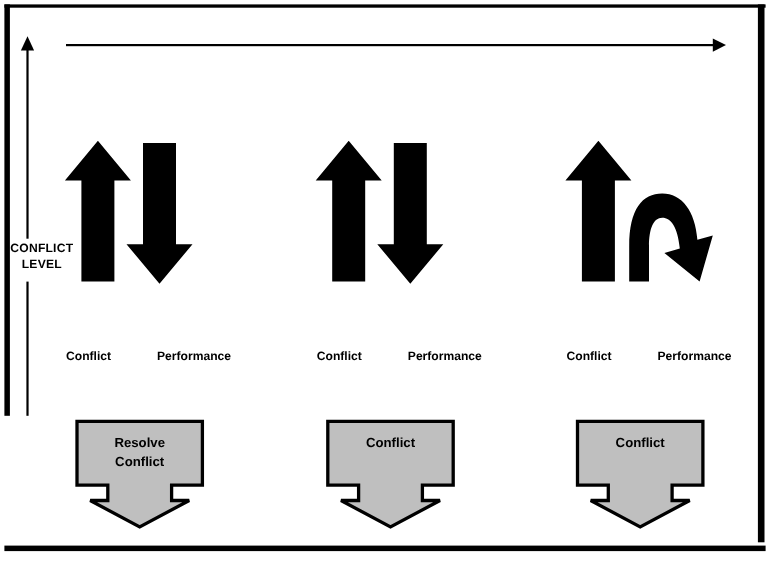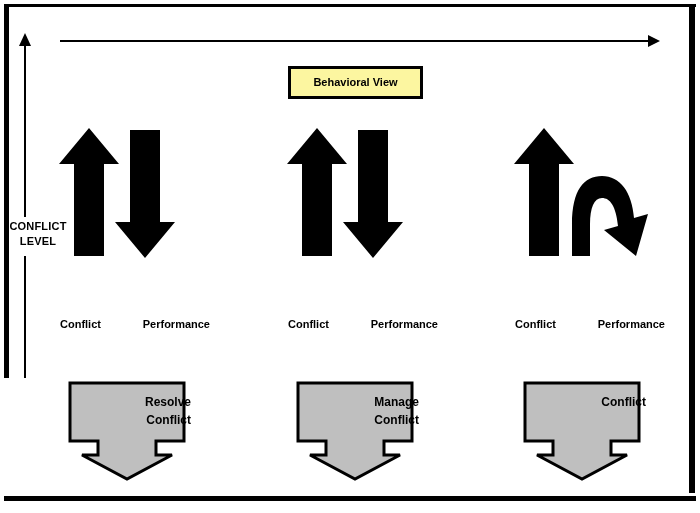--- a/index.html
+++ b/index.html
@@ -147,21 +147,21 @@
     left: 48px;
     width: 128px;
     height: 100px;
   }
   .action svg { display: block; }
   .action-text {
     position: absolute;
     top: 12px;
     left: 0;
     width: 128px;
-    text-align: right;
+    text-align: center;
     font-size: 12px;
     font-weight: bold;
     line-height: 18px;
     color: #000000;
   }
 </style>
 </head>
 <body>
 
 <div id="canvas">
@@ -203,42 +203,38 @@
         <polygon points="7,2 121,2 121,60 93,60 93,74 109,74 64,98 19,74 35,74 35,60 7,60" fill="#BFBFBF" stroke="#000000" stroke-width="3" stroke-linejoin="miter"></polygon>
       </svg>
       <div class="action-text">
         <div>Resolve</div>
         <div>Conflict</div>
       </div>
     </div>
   </div>
 
   <div class="column" id="col-1">
-    <div class="view-box">
-      <span>Behavioral View</span>
-    </div>
 
     <div class="arrows">
       <svg width="155" height="145" viewBox="0 0 155 145" aria-hidden="true">
         <polygon points="36,0 66,36 51,36 51,128 21,128 21,36 6,36" fill="#000000"></polygon>
         <polygon points="77,2 107,2 107,94 122,94 92,130 62,94 77,94" fill="#000000"></polygon>
       </svg>
     </div>
 
     <div class="labels">
       <span>Conflict</span>
       <span>Performance</span>
     </div>
 
     <div class="action">
       <svg width="128" height="100" viewBox="0 0 128 100" aria-hidden="true">
         <polygon points="7,2 121,2 121,60 93,60 93,74 109,74 64,98 19,74 35,74 35,60 7,60" fill="#BFBFBF" stroke="#000000" stroke-width="3" stroke-linejoin="miter"></polygon>
       </svg>
       <div class="action-text">
-        <div>Manage</div>
         <div>Conflict</div>
       </div>
     </div>
   </div>
 
   <div class="column" id="col-2">
 
     <div class="arrows">
       <svg width="155" height="145" viewBox="0 0 155 145" aria-hidden="true">
 

